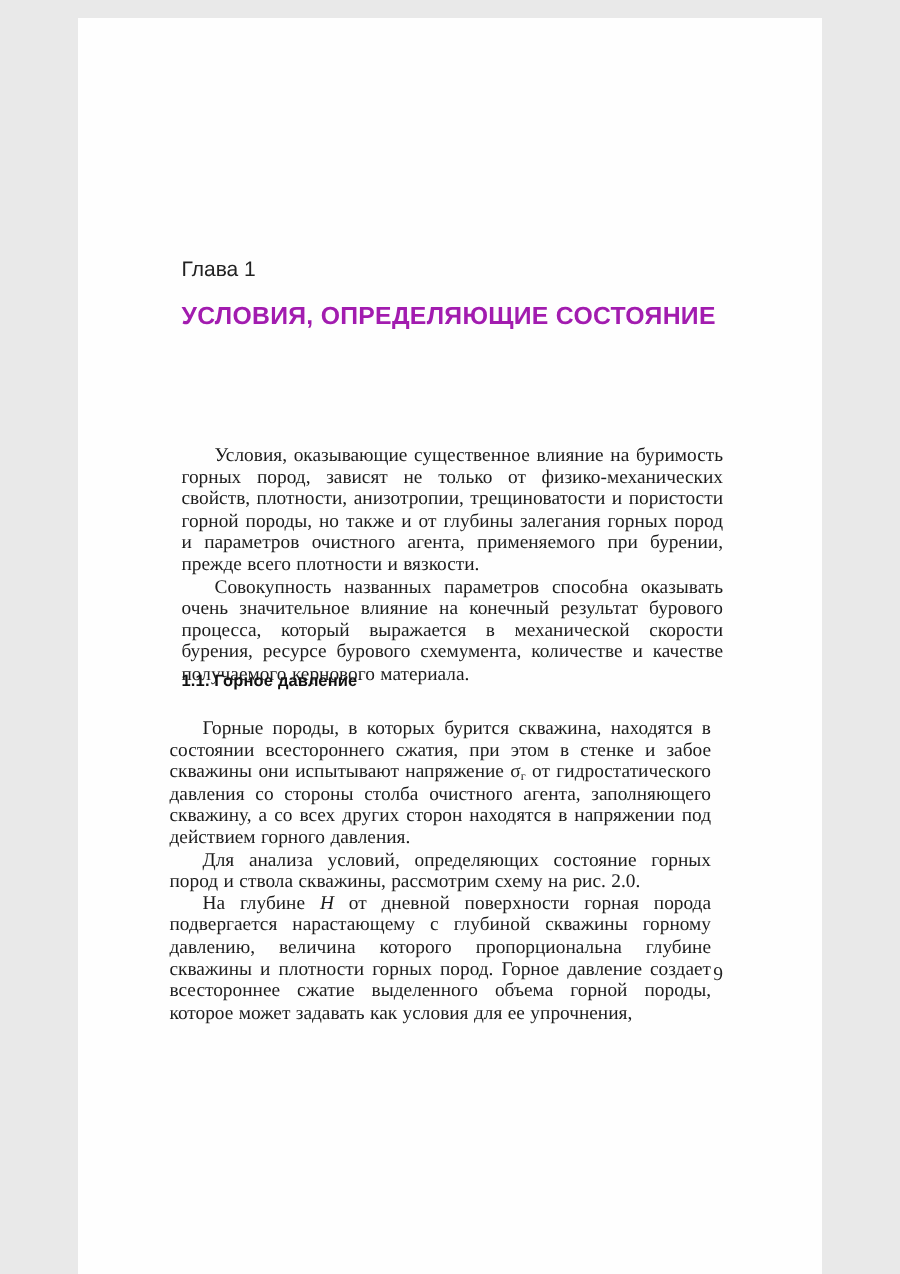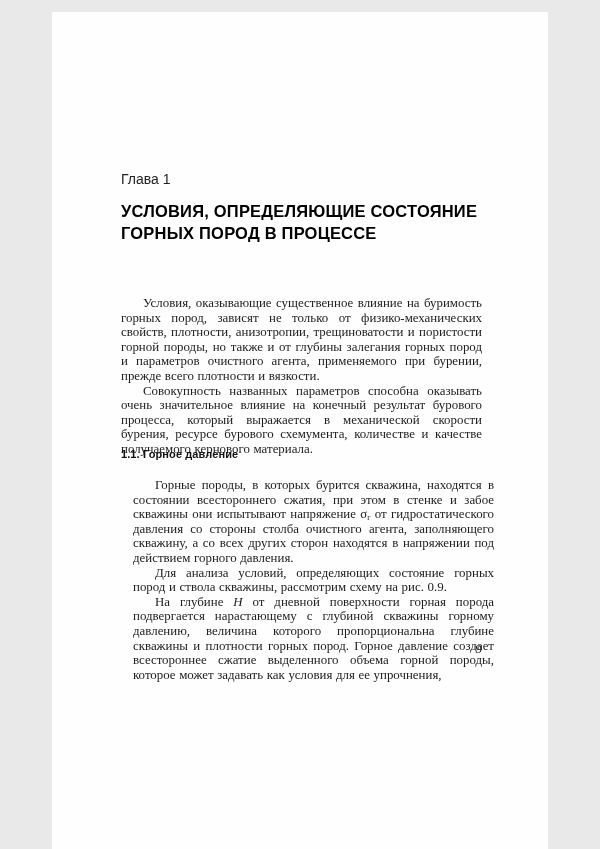--- a/index.html
+++ b/index.html
@@ -29,21 +29,21 @@
   .chapter-title {
     position: absolute;
     left: 69px;
     top: 188px;
     margin: 0;
     font-family: "Liberation Sans", sans-serif;
     font-size: 16.5px;
     line-height: 22px;
     font-weight: 700;
     letter-spacing: 0.2px;
-    color: #000000;
+    color: #a21caf;
   }
   .title-line { display: block; }
   .intro-block {
     position: absolute;
     left: 69px;
     top: 284px;
     width: 361px;
     font-family: Liberation Serif, serif;
   }
   .section-heading {
@@ -52,21 +52,21 @@
     top: 436px;
     margin: 0;
     font-family: "Liberation Sans", sans-serif;
     font-size: 11px;
     font-weight: 700;
     letter-spacing: 0.1px;
     color: #111;
   }
   .section-block {
     position: absolute;
-    left: 81px;
+    left: 61px;
     top: 466px;
     width: 361px;
   }
   .body-p {
     margin: 0;
     text-align: justify;
     text-indent: 22px;
     font-size: 12.9px;
     line-height: 14.6px;
     hyphens: manual;
@@ -91,31 +91,30 @@
 </style>
 </head>
 <body>
 
 <div class="page">
 
   <div class="chapter-label">Глава 1</div>
 
   <h1 class="chapter-title">
     <span class="title-line">УСЛОВИЯ, ОПРЕДЕЛЯЮЩИЕ СОСТОЯНИЕ</span>
-    <span class="title-line">ГОРНЫХ ПОРОД В ПРОЦЕССЕ</span>
   </h1>
 
   <div class="intro-block">
     <p class="body-p">Условия, оказывающие существенное влияние на буримость горных пород, зависят не только от физико-механических свойств, плотности, анизотропии, трещиноватости и пористости горной породы, но также и от глубины залегания горных пород и параметров очистного агента, применяемого при бурении, прежде всего плотности и вязкости.</p>
     <p class="body-p">Совокупность названных параметров способна оказывать очень зна­чительное влияние на конечный результат бурового процесса, который выражается в механической скорости бурения, ресурсе бурового схему­мента, количестве и качестве получаемого кернового материала.</p>
   </div>
 
   <h2 class="section-heading">1.1. Горное давление</h2>
 
   <div class="section-block">
     <p class="body-p"><span>Горные породы, в которых бурится скважина, находятся в состоянии всестороннего сжатия, при этом в стенке и забое скважины они испыты­вают напряжение </span><span class="sigma-var"><span>σ</span><sub>г</sub></span><span> от гидростатического давления со стороны столба очистного агента, заполняющего скважину, а со всех других сторон нахо­дятся в напряжении под действием горного давления.</span></p>
-    <p class="body-p">Для анализа условий, определяющих состояние горных пород и ство­ла скважины, рассмотрим схему на рис. 0.9.</p>
+    <p class="body-p">Для анализа условий, определяющих состояние горных пород и ство­ла скважины, рассмотрим схему на рис. 2.0.</p>
     <p class="body-p"><span>На глубине </span><span class="var-italic">H</span><span> от дневной поверхности горная порода подвергается нарастающему с глубиной скважины горному давлению, величина ко­торого пропорциональна глубине скважины и плотности горных пород. Горное давление создает всестороннее сжатие выделенного объема горной породы, которое может задавать как условия для ее упрочнения,</span></p>
   </div>
 
   <div class="page-number">9</div>
 
 </div>
 
 </body></html>

